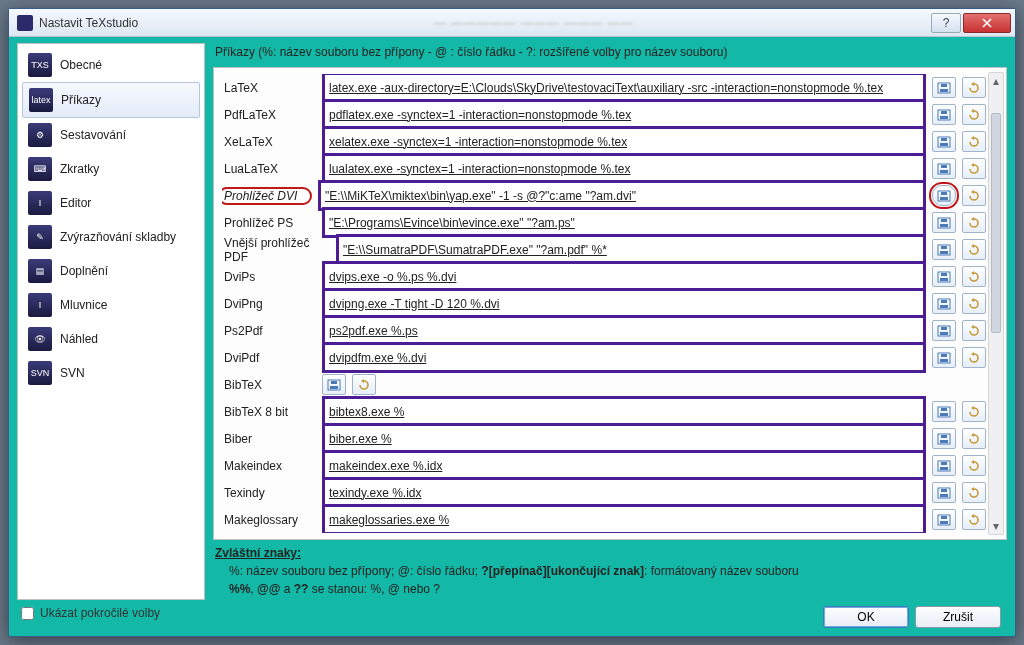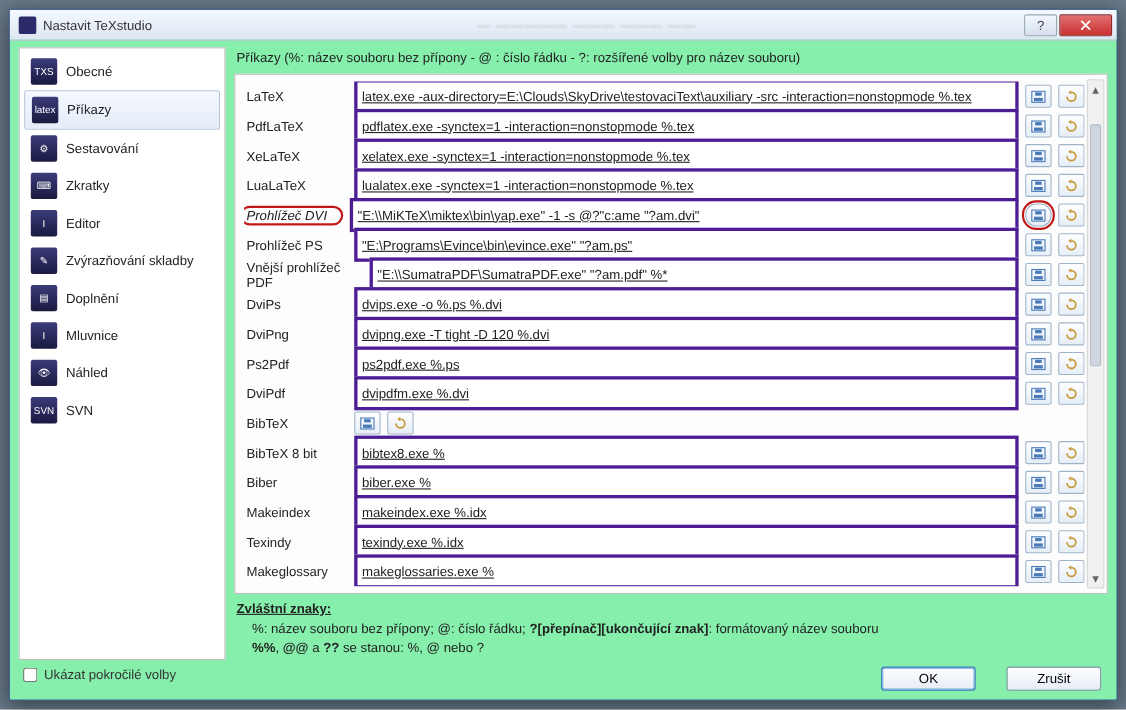--- a/index.html
+++ b/index.html
@@ -1,17 +1,17 @@
 <!DOCTYPE html>
 <html><head>
 <meta charset="utf-8">
 <style>
   * { box-sizing: border-box; margin: 0; padding: 0; font-family: "Segoe UI", Tahoma, sans-serif; font-size: 12px; }
   body { background: #6a7a8a; width: 1024px; height: 645px; overflow: hidden; }
-  .window { position: absolute; top: 8px; left: 8px; right: 8px; bottom: 8px; background: #86efac; border: 1px solid #3a5a8a; border-radius: 2px; box-shadow: 0 4px 20px rgba(0,0,0,0.5); display: flex; flex-direction: column; }
+  .window { position: absolute; top: 8px; left: 8px; right: 8px; bottom: 8px; background: #14b8a6; border: 1px solid #3a5a8a; border-radius: 2px; box-shadow: 0 4px 20px rgba(0,0,0,0.5); display: flex; flex-direction: column; }
   .titlebar { height: 28px; background: linear-gradient(#f5f9ff,#dde6f2); display: flex; align-items: center; padding: 0 4px 0 8px; border-bottom: 1px solid #b8c4d4; }
   .titlebar .icon-box { width: 16px; height: 16px; background:#2b2b6b; margin-right:6px; border-radius:2px; }
   .titlebar .title { flex: 0 0 auto; color:#333; }
   .titlebar .blur { flex:1; text-align:center; color:#c8c8c8; font-weight:bold; filter:blur(1px); letter-spacing:1px;}
   .winbtns { display:flex; }
   .winbtn { width:36px; height:20px; border:1px solid #9aa; margin-left:2px; background:linear-gradient(#f4f8ff,#d5e0ef); border-radius:2px; display:flex; align-items:center; justify-content:center; color:#445; }
   .winbtn.help { width:30px; }
   .winbtn.close { background:linear-gradient(#e37070,#c83030); border-color:#8a2a2a; color:#fff; width:48px; }
   .client { flex:1; display:flex; flex-direction:column; padding:6px 8px 8px 8px; }
   .body-row { flex:1; display:flex; gap:8px; min-height:0;}
@@ -32,21 +32,21 @@
   .iconbtn.circled { outline:2px solid #c01818; outline-offset:1px; border-radius:10px;}
   .vscroll { position:absolute; right:2px; top:4px; bottom:4px; width:16px; background:#f0f0f0; border:1px solid #d6d6d6; border-radius:2px;}
   .vscroll .arrow { height:16px; display:flex; align-items:center; justify-content:center; color:#666;}
   .vscroll .thumb { position:absolute; left:2px; right:2px; top:40px; height:220px; background:#cfd6df; border:1px solid #b4bcc6; border-radius:2px;}
   .footer-area { padding:6px 2px 2px 2px; color:#222;}
   .footer-area .hd { text-decoration:underline; font-weight:bold; margin-bottom:2px;}
   .footer-area .ln { margin-left:14px; line-height:1.5;}
   .bottom-row { display:flex; align-items:flex-start; justify-content:space-between; padding-top:6px;}
   .chk { display:flex; align-items:center; gap:6px; color:#333; padding-left:4px;}
   .chk input { width:13px; height:13px;}
-  .btns { display:flex; gap:28px; padding-right:6px;}
+  .btns { display:flex; gap:6px; padding-right:6px;}
   .btn { width:86px; height:22px; border:1px solid #8a98aa; background:linear-gradient(#fdfdfe,#e7edf5); border-radius:3px;}
   .btn.ok { border-color:#3a7abd; box-shadow:0 0 0 1px #6fa7df inset;}
   b { font-weight:bold;}
 </style>
 </head>
 <body>
 
 <div class="window">
   <div class="titlebar">
     <div class="icon-box"></div>

